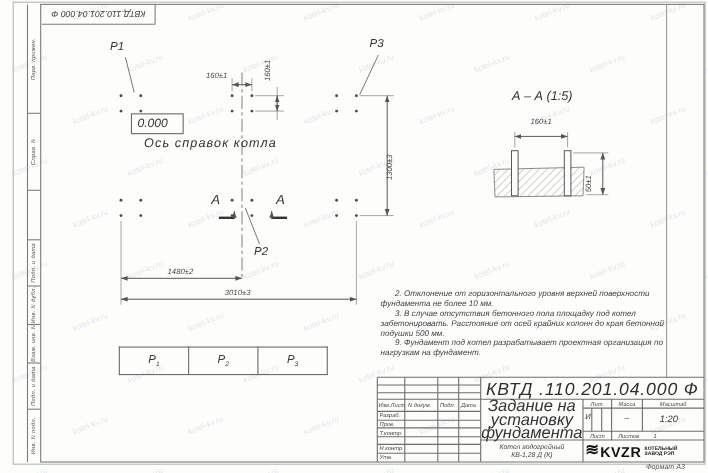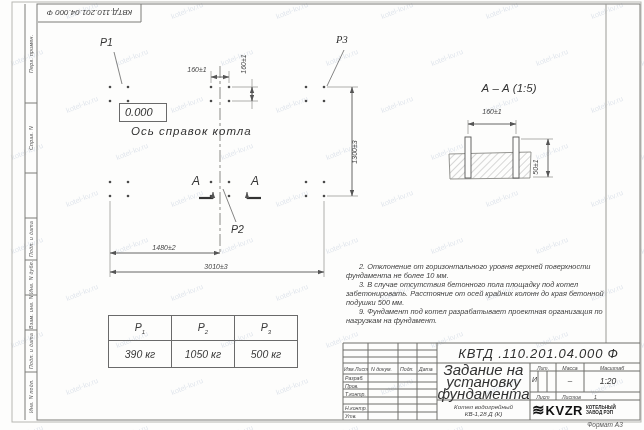--- a/index.html
+++ b/index.html
@@ -240,61 +240,56 @@
 
   <div class="striplab" style="top:4px;height:99px;">Перв. примен.</div>
   <div class="striplab" style="top:103px;height:70px;">Справ. N</div>
   <div class="striplab" style="top:218px;height:42px;">Подп. и дата</div>
   <div class="striplab" style="top:260px;height:35px;">Инв. N дубл.</div>
   <div class="striplab" style="top:295px;height:35px;">Взам. инв. N</div>
   <div class="striplab" style="top:330px;height:42px;">Подп. и дата</div>
   <div class="striplab" style="top:372px;height:48px;">Инв. N подл.</div>
 
   <div class="t plabel" style="left:100px;top:36px;">P1</div>
-  <div class="t plabel" style="left:336px;top:34px;font-family:Liberation Serif, serif;">P3</div>
+  <div class="t plabel" style="left:336px;top:34px;">P3</div>
   <div class="t plabel" style="left:231px;top:223px;">P2</div>
 
   <div class="t" style="left:119px;top:103px;width:46px;height:17px;border:1px solid #6a6a6a;font-size:11px;line-height:16px;text-indent:5px;color:#333;">0.000</div>
   <div class="t" style="left:131px;top:125px;font-size:11.5px;letter-spacing:1px;color:#333;">Ось справок котла</div>
 
   <div class="t dim c" style="left:178px;top:66px;width:38px;">160±1</div>
   <div class="t dim c" style="left:233px;top:56px;width:30px;height:16px;transform:rotate(-90deg);">160±1</div>
   <div class="t dim c" style="left:342px;top:144px;width:34px;height:16px;transform:rotate(-90deg);">1300±3</div>
   <div class="t dim c" style="left:144px;top:244px;width:40px;">1480±2</div>
   <div class="t dim c" style="left:196px;top:263px;width:40px;">3010±3</div>
 
   <div class="t" style="left:192px;top:174px;font-size:12px;color:#333;">А</div>
   <div class="t" style="left:251px;top:174px;font-size:12px;color:#333;">А</div>
 
-  <div class="t c" style="left:464px;top:82px;width:90px;font-size:11.5px;color:#333;">А – А (1:5)</div>
+  <div class="t c" style="left:448px;top:82px;width:90px;font-size:11.5px;color:#333;">А – А (1:5)</div>
   <div class="t dim c" style="left:472px;top:108px;width:40px;">160±1</div>
   <div class="t dim c" style="left:525px;top:159px;width:30px;height:16px;transform:rotate(-90deg);">50±1</div>
 
   <div id="notes">
     <p>2. Отклонение от горизонтального уровня верхней поверхности фундамента не более 10 мм.</p>
     <p>3. В случае отсутствия бетонного пола площадку под котел забетонировать. Расстояние от осей крайних колонн до края бетонной подушки 500 мм.</p>
     <p>9. Фундамент под котел разрабатывает проектная организация по нагрузкам на фундамент.</p>
   </div>
 
   <table class="loads">
     <tbody>
         <tr class="hr">
       <td><span>P</span><sub>1</sub></td>
       <td><span>P</span><sub>2</sub></td>
       <td><span>P</span><sub>3</sub></td>
     </tr>
-    <tr class="vr">
-      <td>390 кг</td>
-      <td>1050 кг</td>
-      <td>500 кг</td>
-    </tr>
   </tbody>
     </table>
 
-  <div class="t c" style="left:437px;top:346px;width:203px;font-size:13px;letter-spacing:.8px;color:#2f2f2f;">КВТД .110.201.04.000  Ф</div>
+  <div class="t c" style="left:437px;top:346px;width:203px;font-size:16px;letter-spacing:.8px;color:#2f2f2f;">КВТД .110.201.04.000  Ф</div>
   <div class="t c pre" style="left:437px;top:364px;width:93px;font-size:15px;line-height:12px;color:#333;white-space:pre-line;">Задание на
 установку
 фундамента</div>
   <div class="t c pre" style="left:437px;top:403px;width:93px;font-size:6.2px;line-height:7.3px;color:#444;white-space:pre-line;">Котел водогрейный
 КВ-1,28 Д (К)</div>
 
   <div class="t tbsmall" style="left:344px;top:366px;">Изм.Лист</div>
   <div class="t tbsmall" style="left:371px;top:366px;">N докум.</div>
   <div class="t tbsmall" style="left:400px;top:366px;">Подп.</div>
   <div class="t tbsmall" style="left:419px;top:366px;">Дата</div>

